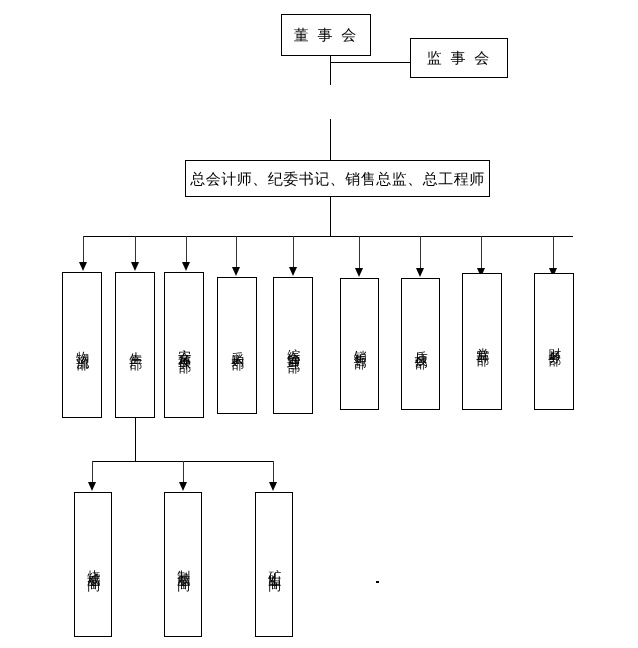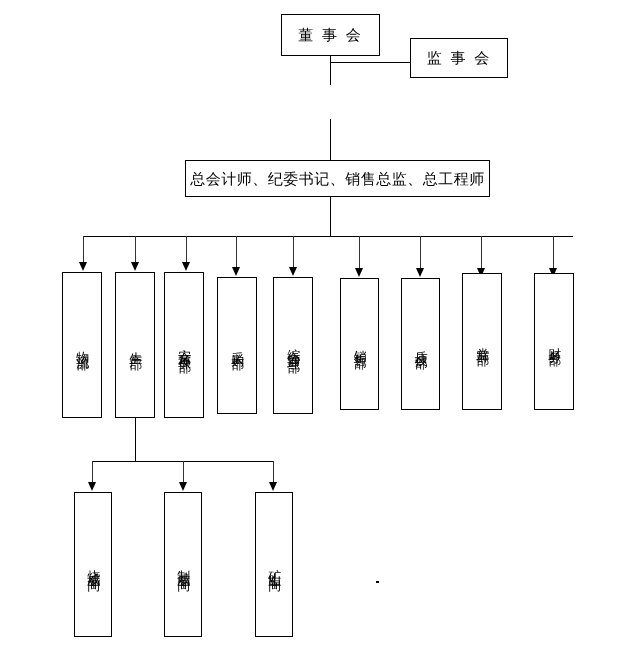--- a/index.html
+++ b/index.html
@@ -80,21 +80,21 @@
     width: 3px;
     height: 2px;
     background: #000000;
   }
 </style>
 </head>
 <body>
 
 <div id="chart">
 
-  <div class="box box-h" style="left:281px; top:14px; width:99px; height:42px;">
+  <div class="box box-h" style="left:281px; top:14px; width:90px; height:42px;">
     <span class="txt">董 事 会</span>
   </div>
 
   <div class="box box-h" style="left:410px; top:38px; width:98px; height:40px;">
     <span class="txt">监 事 会</span>
   </div>
 
   <div class="vline" style="left:330px; top:56px; height:29px;"></div>
 
   <div class="hline" style="left:330px; top:62px; width:80px;"></div>

